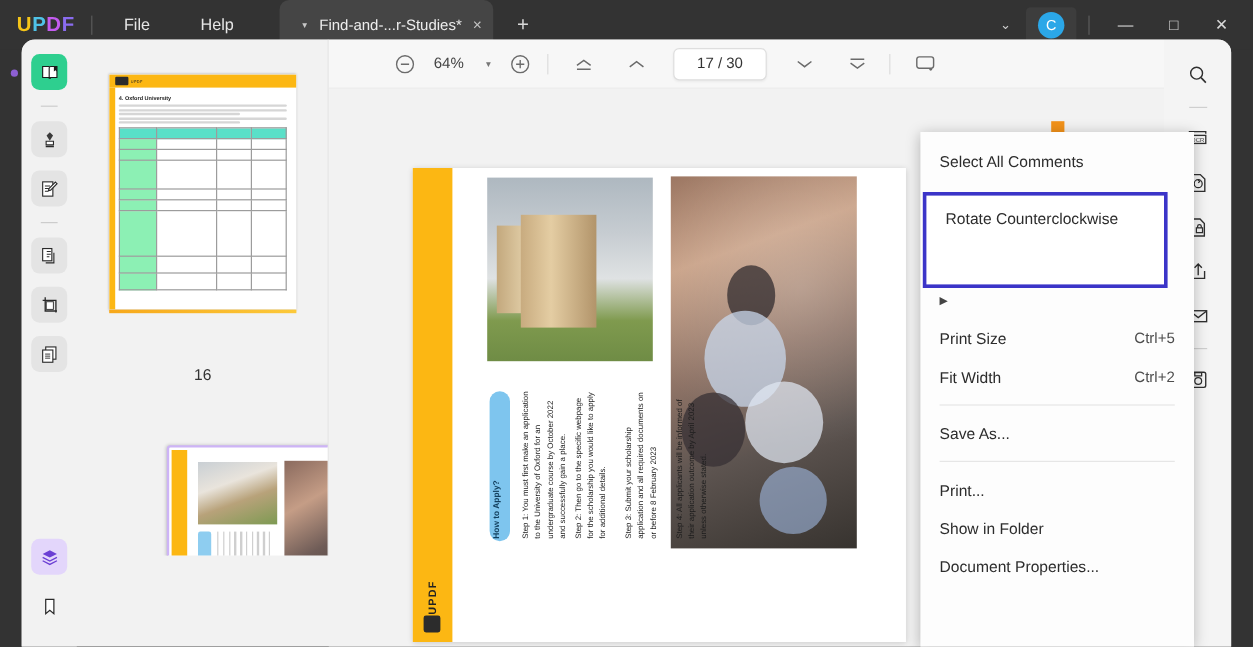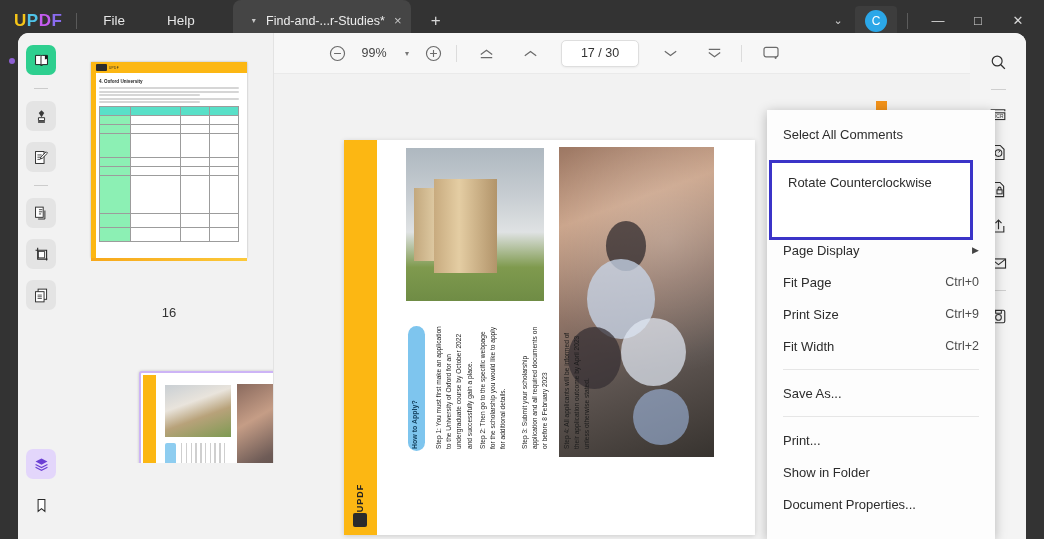--- a/index.html
+++ b/index.html
@@ -444,21 +444,21 @@
     </div>
 
     <div class="doctoolbar">
       <div style="width:48px"></div>
       <div class="tbtn">
         <svg width="19" height="19" viewBox="0 0 20 20">
             <circle cx="10" cy="10" r="7.4" fill="none" stroke="#6b6b6b" stroke-width="1.2"></circle>
             <path d="M6.4 10h7.2" stroke="#6b6b6b" stroke-width="1.2"></path>
           </svg>
       </div>
-      <div class="zoomval">99%</div>
+      <div class="zoomval">64%</div>
       <div class="zoomcaret">▾</div>
       <div class="tbtn">
         <svg width="19" height="19" viewBox="0 0 20 20">
             <circle cx="10" cy="10" r="7.4" fill="none" stroke="#6b6b6b" stroke-width="1.2"></circle>
             <path d="M6.4 10h7.2M10 6.4v7.2" stroke="#6b6b6b" stroke-width="1.2"></path>
           </svg>
       </div>
       <div class="vsep"></div>
       <div class="tbtn" style="margin-left:6px">
         <svg width="19" height="19" viewBox="0 0 20 20">
@@ -584,30 +584,25 @@
   <div class="omark"></div>
 
   <div class="ctxmenu">
     <div class="mi">
       <span class="lbl">Select All Comments</span>
     </div>
 
     <div style="height:84px"></div>
 
     <div class="mi">
-      <span class="lbl">Page Display</span>
       <span class="arrow">▶</span>
     </div>
     <div class="mi">
-      <span class="lbl">Fit Page</span>
-      <span class="acc">Ctrl+0</span>
-    </div>
-    <div class="mi">
       <span class="lbl">Print Size</span>
-      <span class="acc">Ctrl+9</span>
+      <span class="acc">Ctrl+5</span>
     </div>
     <div class="mi">
       <span class="lbl">Fit Width</span>
       <span class="acc">Ctrl+2</span>
     </div>
     <div class="msep"></div>
     <div class="mi">
       <span class="lbl">Save As...</span>
     </div>
     <div class="msep"></div>

